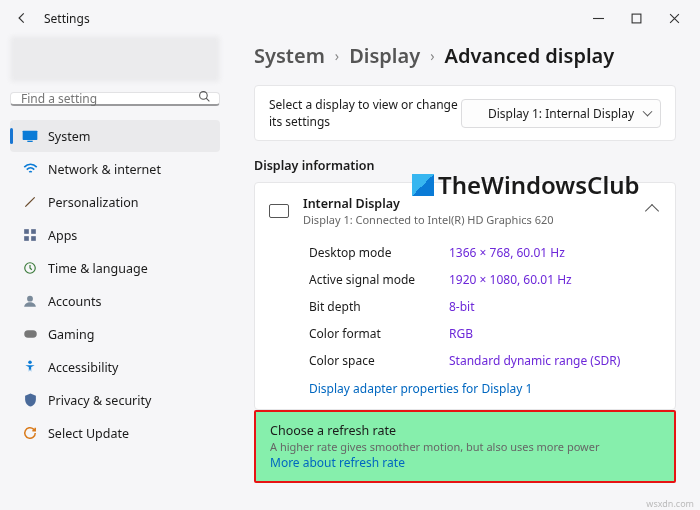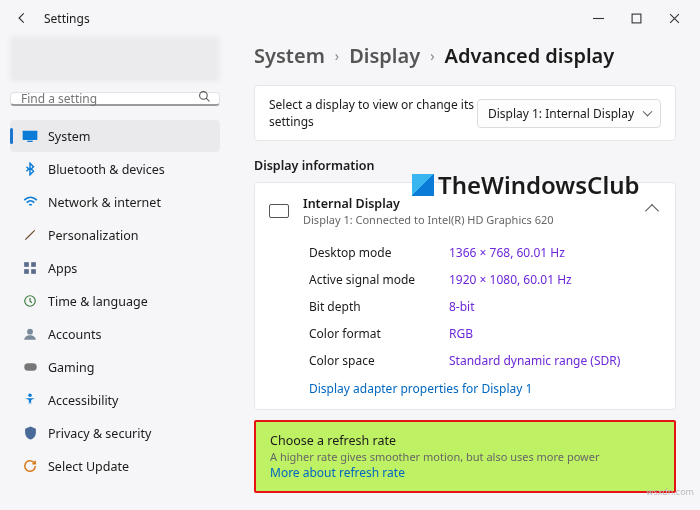--- a/index.html
+++ b/index.html
@@ -20,42 +20,42 @@
 .nav-item.active { background: #eaeaec; }
 .nav-item.active::before { content: ""; position: absolute; left: 0; top: 8px; bottom: 8px; width: 3px; border-radius: 2px; background: #1976d2; }
 .nav-item .nicon { width: 16px; height: 16px; display: flex; align-items: center; justify-content: center; }
 .main { flex: 1; padding: 6px 24px 10px 24px; overflow-y: auto; }
 .crumbs { display: flex; align-items: center; gap: 10px; font-size: 20px; font-weight: 600; margin-bottom: 16px; }
 .crumbs .sep { color: #888; font-weight: 400; font-size: 14px; }
 .crumbs .parent { color: #555; font-weight: 600; }
 .card { background: #fff; border: 1px solid #e6e6e8; border-radius: 4px; }
 .selrow { display: flex; align-items: center; padding: 10px 14px; gap: 0; margin-bottom: 16px; }
 .selrow .txt { flex: 1; font-size: 12px; }
-.dropdown { background: #fdfdfd; border: 1px solid #dcdcde; border-radius: 4px; padding: 5px 26px 5px 10px; font-size: 12px; position: relative; min-width: 120px; }
+.dropdown { background: #fdfdfd; border: 1px solid #dcdcde; border-radius: 4px; padding: 5px 26px 5px 26px; font-size: 12px; position: relative; min-width: 120px; }
 .dropdown::after { content: ""; position: absolute; right: 9px; top: 50%; width: 6px; height: 6px; border-right: 1.2px solid #555; border-bottom: 1.2px solid #555; transform: translateY(-70%) rotate(45deg); }
 .section-title { font-size: 12.5px; font-weight: 600; margin-bottom: 8px; }
 .watermark { position: absolute; left: 412px; top: 168px; display: flex; align-items: center; gap: 4px; font-size: 24px; font-weight: 600; }
 .watermark .sq { width: 22px; height: 22px; background: linear-gradient(135deg,#37b6f0 50%,#0a7bd6 50%); transform: rotate(0deg); }
-.dispinfo { margin-bottom: 10px; }
+.dispinfo { margin-bottom: 0; }
 .dispinfo-head { display: flex; align-items: center; gap: 14px; padding: 12px 14px; }
 .dispinfo-head .mon { width: 20px; height: 14px; border: 1.5px solid #555; border-radius: 2px; }
 .dispinfo-head .col { flex: 1; }
 .dispinfo-head .name { font-size: 12.5px; font-weight: 600; }
 .dispinfo-head .sub { font-size: 11px; color: #666; }
 .dispinfo-head .chev { width: 10px; height: 10px; border-right: 1.4px solid #555; border-bottom: 1.4px solid #555; transform: rotate(-135deg); margin-right: 4px; }
 .proprow { display: flex; padding: 5px 14px 5px 54px; font-size: 12px; }
 .proprow .k { width: 140px; }
 .proprow .v { color: #6d28d9; }
 .link { color: #0067c0; font-size: 12px; }
 .proplink { padding: 6px 14px 12px 54px; }
-.refresh { border: 2px solid #e71313; border-radius: 2px; padding: 10px 14px; display: flex; align-items: center; gap: 14px; margin-bottom: 12px; background: #bef264; }
+.refresh { border: 2px solid #e71313; border-radius: 2px; padding: 10px 14px; display: flex; align-items: center; gap: 14px; margin-bottom: 12px; background: #86efac; }
 .refresh .col { flex: 1; }
 .refresh .t { font-size: 12.5px; }
 .refresh .d { font-size: 11px; color: #666; }
-.footer-right { position: absolute; right: 6px; bottom: 12px; font-size: 9px; color: #bbb; }
+.footer-right { position: absolute; right: 6px; bottom: 0; font-size: 9px; color: #bbb; }
 </style>
 </head>
 <body>
 
 <div class="titlebar">
   <div class="back">
     <svg width="14" height="14" viewBox="0 0 24 24" fill="none" stroke="#333" stroke-width="2">
         <path d="M15 4l-8 8 8 8"></path>
       </svg>
   </div>
@@ -94,28 +94,20 @@
           <span class="nicon">
             <svg width="16" height="12" viewBox="0 0 24 18">
               <rect x="1" y="1" width="22" height="14" rx="1" fill="#0a7bd6"></rect>
               <rect x="8" y="16" width="8" height="2" fill="#0a7bd6"></rect>
             </svg>
           </span>
           <span>System</span>
         </div>
       <div class="nav-item">
           <span class="nicon">
-            <svg width="14" height="14" viewBox="0 0 24 24" fill="#0a7bd6">
-              <path d="M12 2l6 6-4 4 4 4-6 6V2zM6 8l4 4-4 4" fill="none" stroke="#0a7bd6" stroke-width="2.5"></path>
-            </svg>
-          </span>
-          <span>Bluetooth &amp; devices</span>
-        </div>
-      <div class="nav-item">
-          <span class="nicon">
             <svg width="15" height="12" viewBox="0 0 24 18" fill="none" stroke="#0a7bd6" stroke-width="2.5">
               <path d="M2 6c6-6 14-6 20 0M6 10c4-4 8-4 12 0M10 14c1.3-1.3 2.7-1.3 4 0"></path>
             </svg>
           </span>
           <span>Network &amp; internet</span>
         </div>
       <div class="nav-item">
           <span class="nicon">
             <svg width="14" height="14" viewBox="0 0 24 24" fill="none" stroke="#6b4c2e" stroke-width="2">
               <path d="M20 4L9 15l-5 5 5-5L20 4z" fill="#c98b4a"></path>

